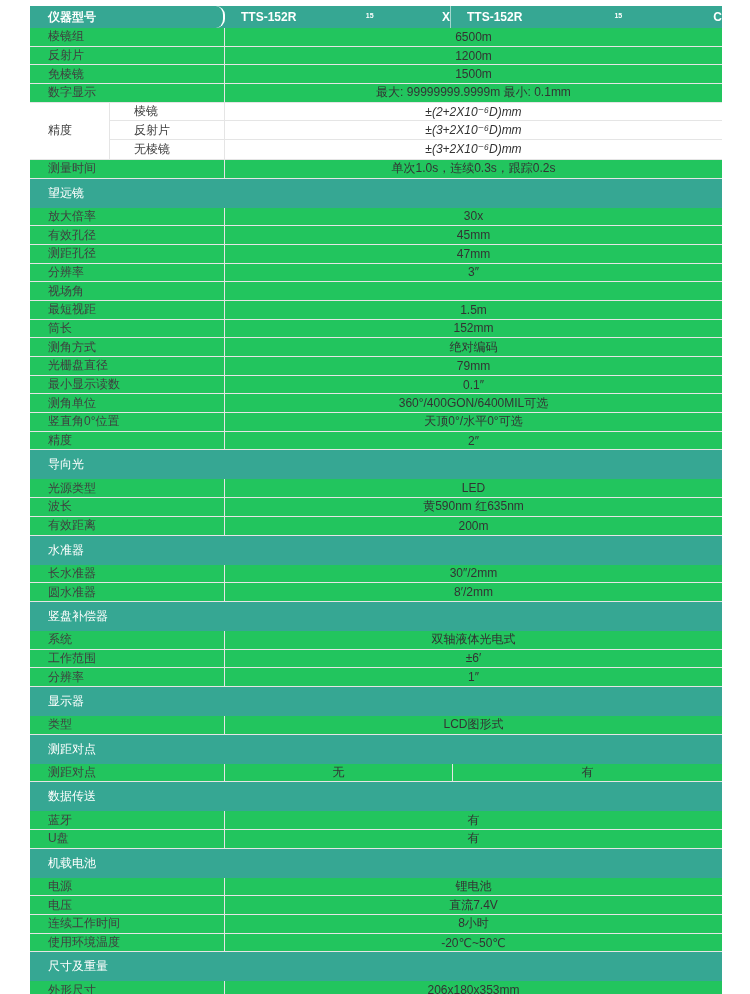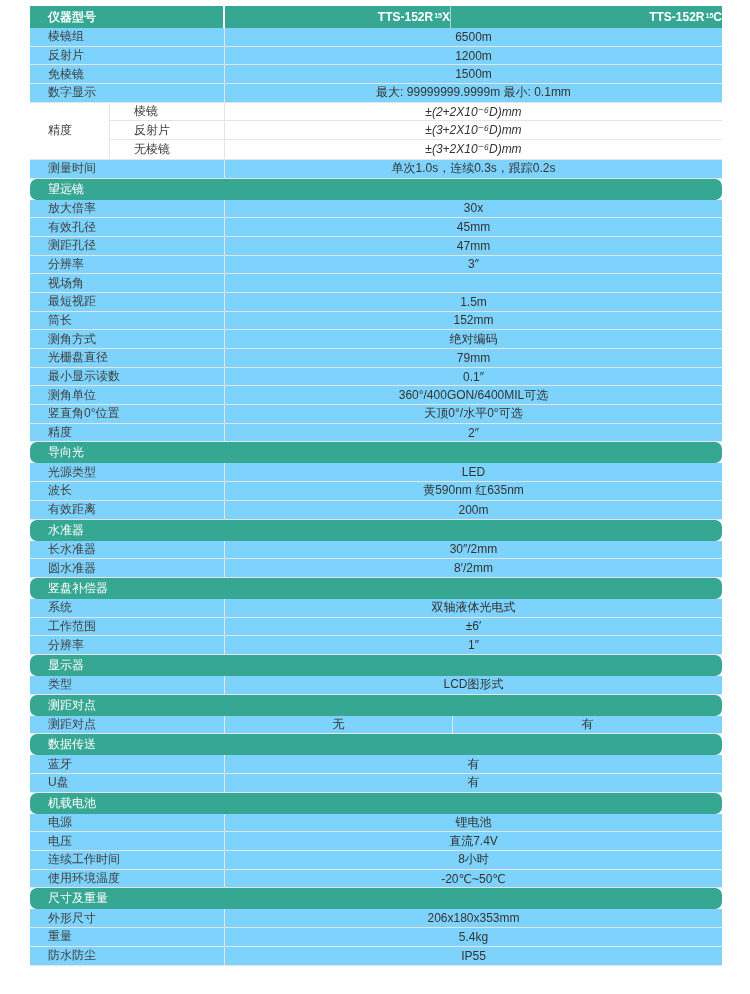--- a/index.html
+++ b/index.html
@@ -23,45 +23,46 @@
   }
   
   .thead{
     display:flex;height:22px;
     background:var(--accent);color:var(--header-text);
     font-weight:bold;align-items:stretch;
   }
   .th-label{
     width:195px;padding-left:18px;display:flex;align-items:center;
     border-right:2px solid #ffffff;
+    border-radius:9px;
   }
   .th-model{
-    display:flex;align-items:center;justify-content:flex-end;
+    display:flex;align-items:center;justify-content:space-between;padding-left:16px;
   }
   .th-model.m1{width:226px;border-right:1px solid rgba(255,255,255,.55);}
   .th-model.m2{flex:1;}
   .th-model sup{font-size:7px;line-height:1;margin:0 0 4px 1px;}
   
   .row{
     display:flex;height:18.7px;
     border-bottom:1px solid var(--border);
-    align-items:stretch;background:#7dd3fc;
+    align-items:stretch;background:#22c55e;
   }
   .cell-label{
     width:195px;padding-left:18px;display:flex;align-items:center;
     border-right:1px solid var(--border);color:var(--label-color);
   }
   .cell-value{
     flex:1;display:flex;align-items:center;justify-content:center;
     text-align:center;
   }
   
   .section-row{
-    height:21px;background:var(--accent);color:var(--header-text);
-    display:flex;align-items:center;padding-left:18px;border-radius:7px;
+    height:29px;background:var(--accent);color:var(--header-text);
+    display:flex;align-items:center;padding-left:18px;
   }
   
   .group-row{
     display:flex;border-bottom:1px solid var(--border);align-items:stretch;background:#fff;
   }
   .group-label{
     width:80px;padding-left:18px;display:flex;align-items:center;
     border-right:1px solid var(--border);color:var(--label-color);
   }
   .group-subrows{flex:1;display:flex;flex-direction:column;}

